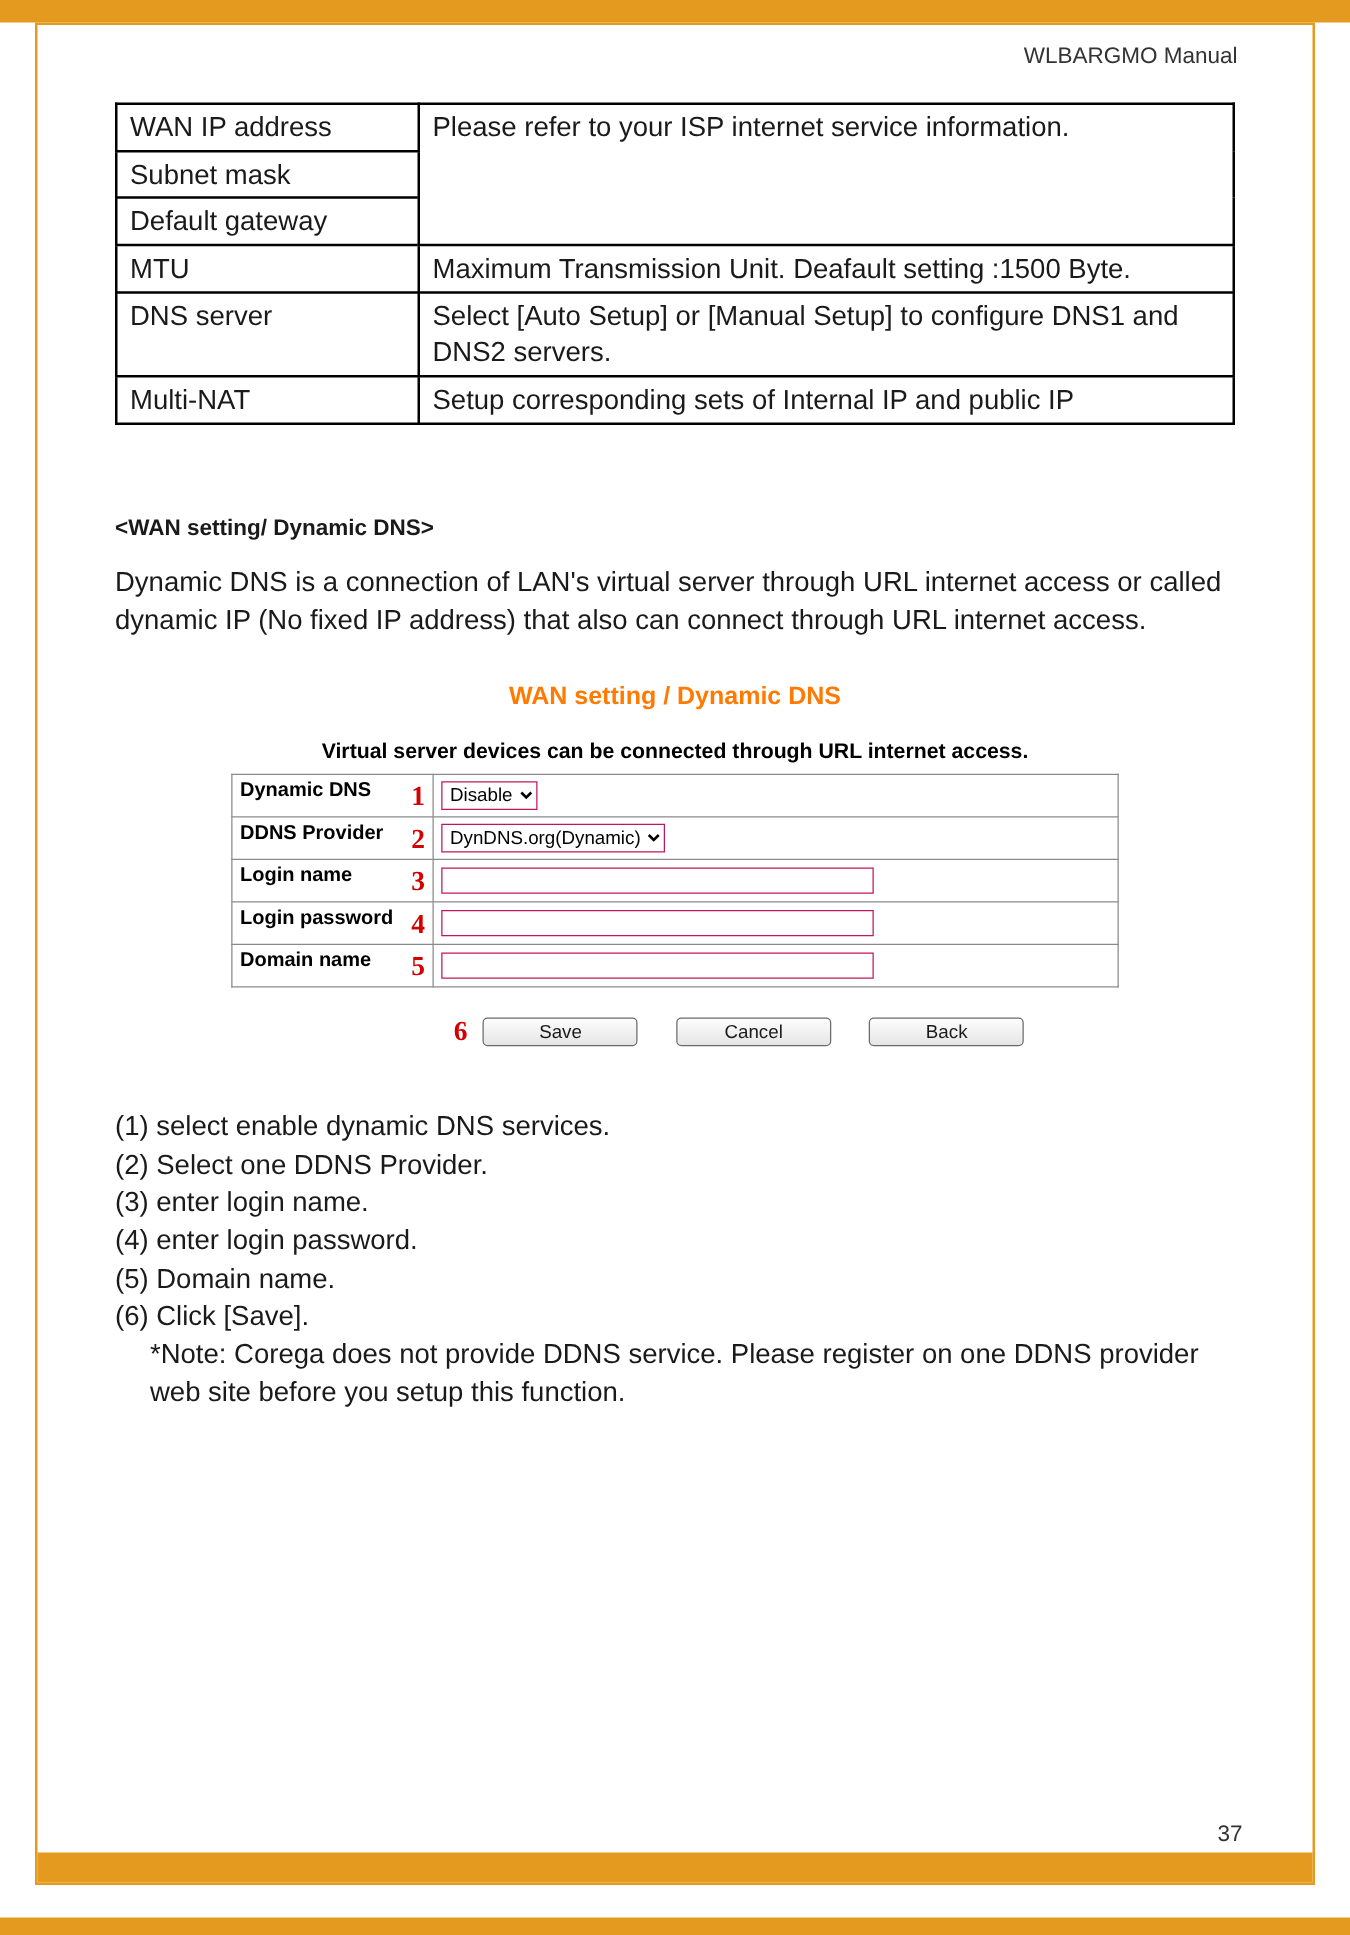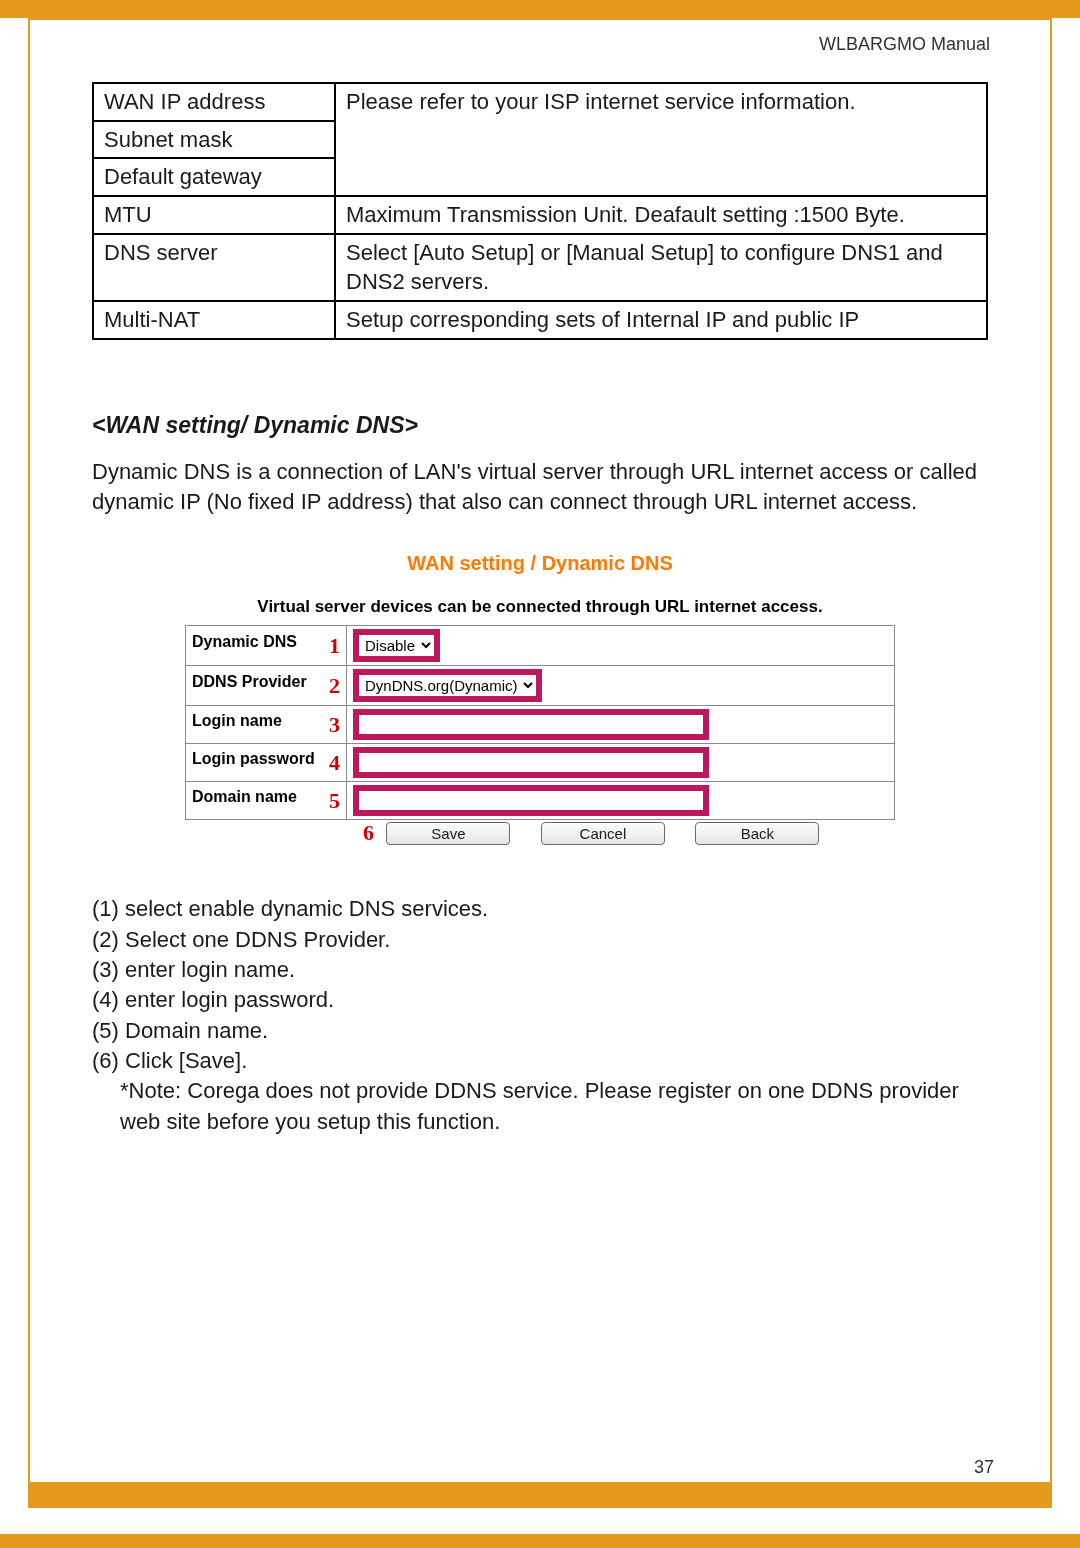--- a/index.html
+++ b/index.html
@@ -39,24 +39,23 @@
   }
   .spec-table td {
     border: 2px solid #000;
     padding: 3px 10px;
     vertical-align: top;
     line-height: 1.35;
   }
   .spec-table .col1 { width: 220px; border-radius: 10px; }
   .section-heading {
     font-weight: 700;
-    font-size: 23px;
+    font-size: 18px;
     margin-top: 72px;
     margin-bottom: 18px;
-    font-style: italic;
   }
   .body-para {
     font-size: 22px;
     line-height: 1.35;
     margin-bottom: 36px;
   }
   .screenshot-box {
     margin: 0 auto;
     width: 710px;
   }
@@ -96,26 +95,27 @@
     font-family: "Times New Roman", serif;
     font-weight: 700;
     font-size: 22px;
   }
   .form-table .ctrl-col {
     font-weight: 400;
   }
   .form-table select, .form-table input[type=text] {
     font-family: Arial, sans-serif;
     font-size: 15px;
-    border: 6px solid #be185d;
+    border: 1px solid #be185d;
     background: #fff;
     padding: 1px 2px;
   }
   .form-table input[type=text].wide { width: 340px; }
   .button-row {
+    margin-top: 22px;
     padding-left: 178px;
     font-family: Arial, sans-serif;
   }
   .button-row .num {
     color: #d40000;
     font-family: "Times New Roman", serif;
     font-weight: 700;
     font-size: 22px;
     margin-right: 8px;
     vertical-align: middle;

